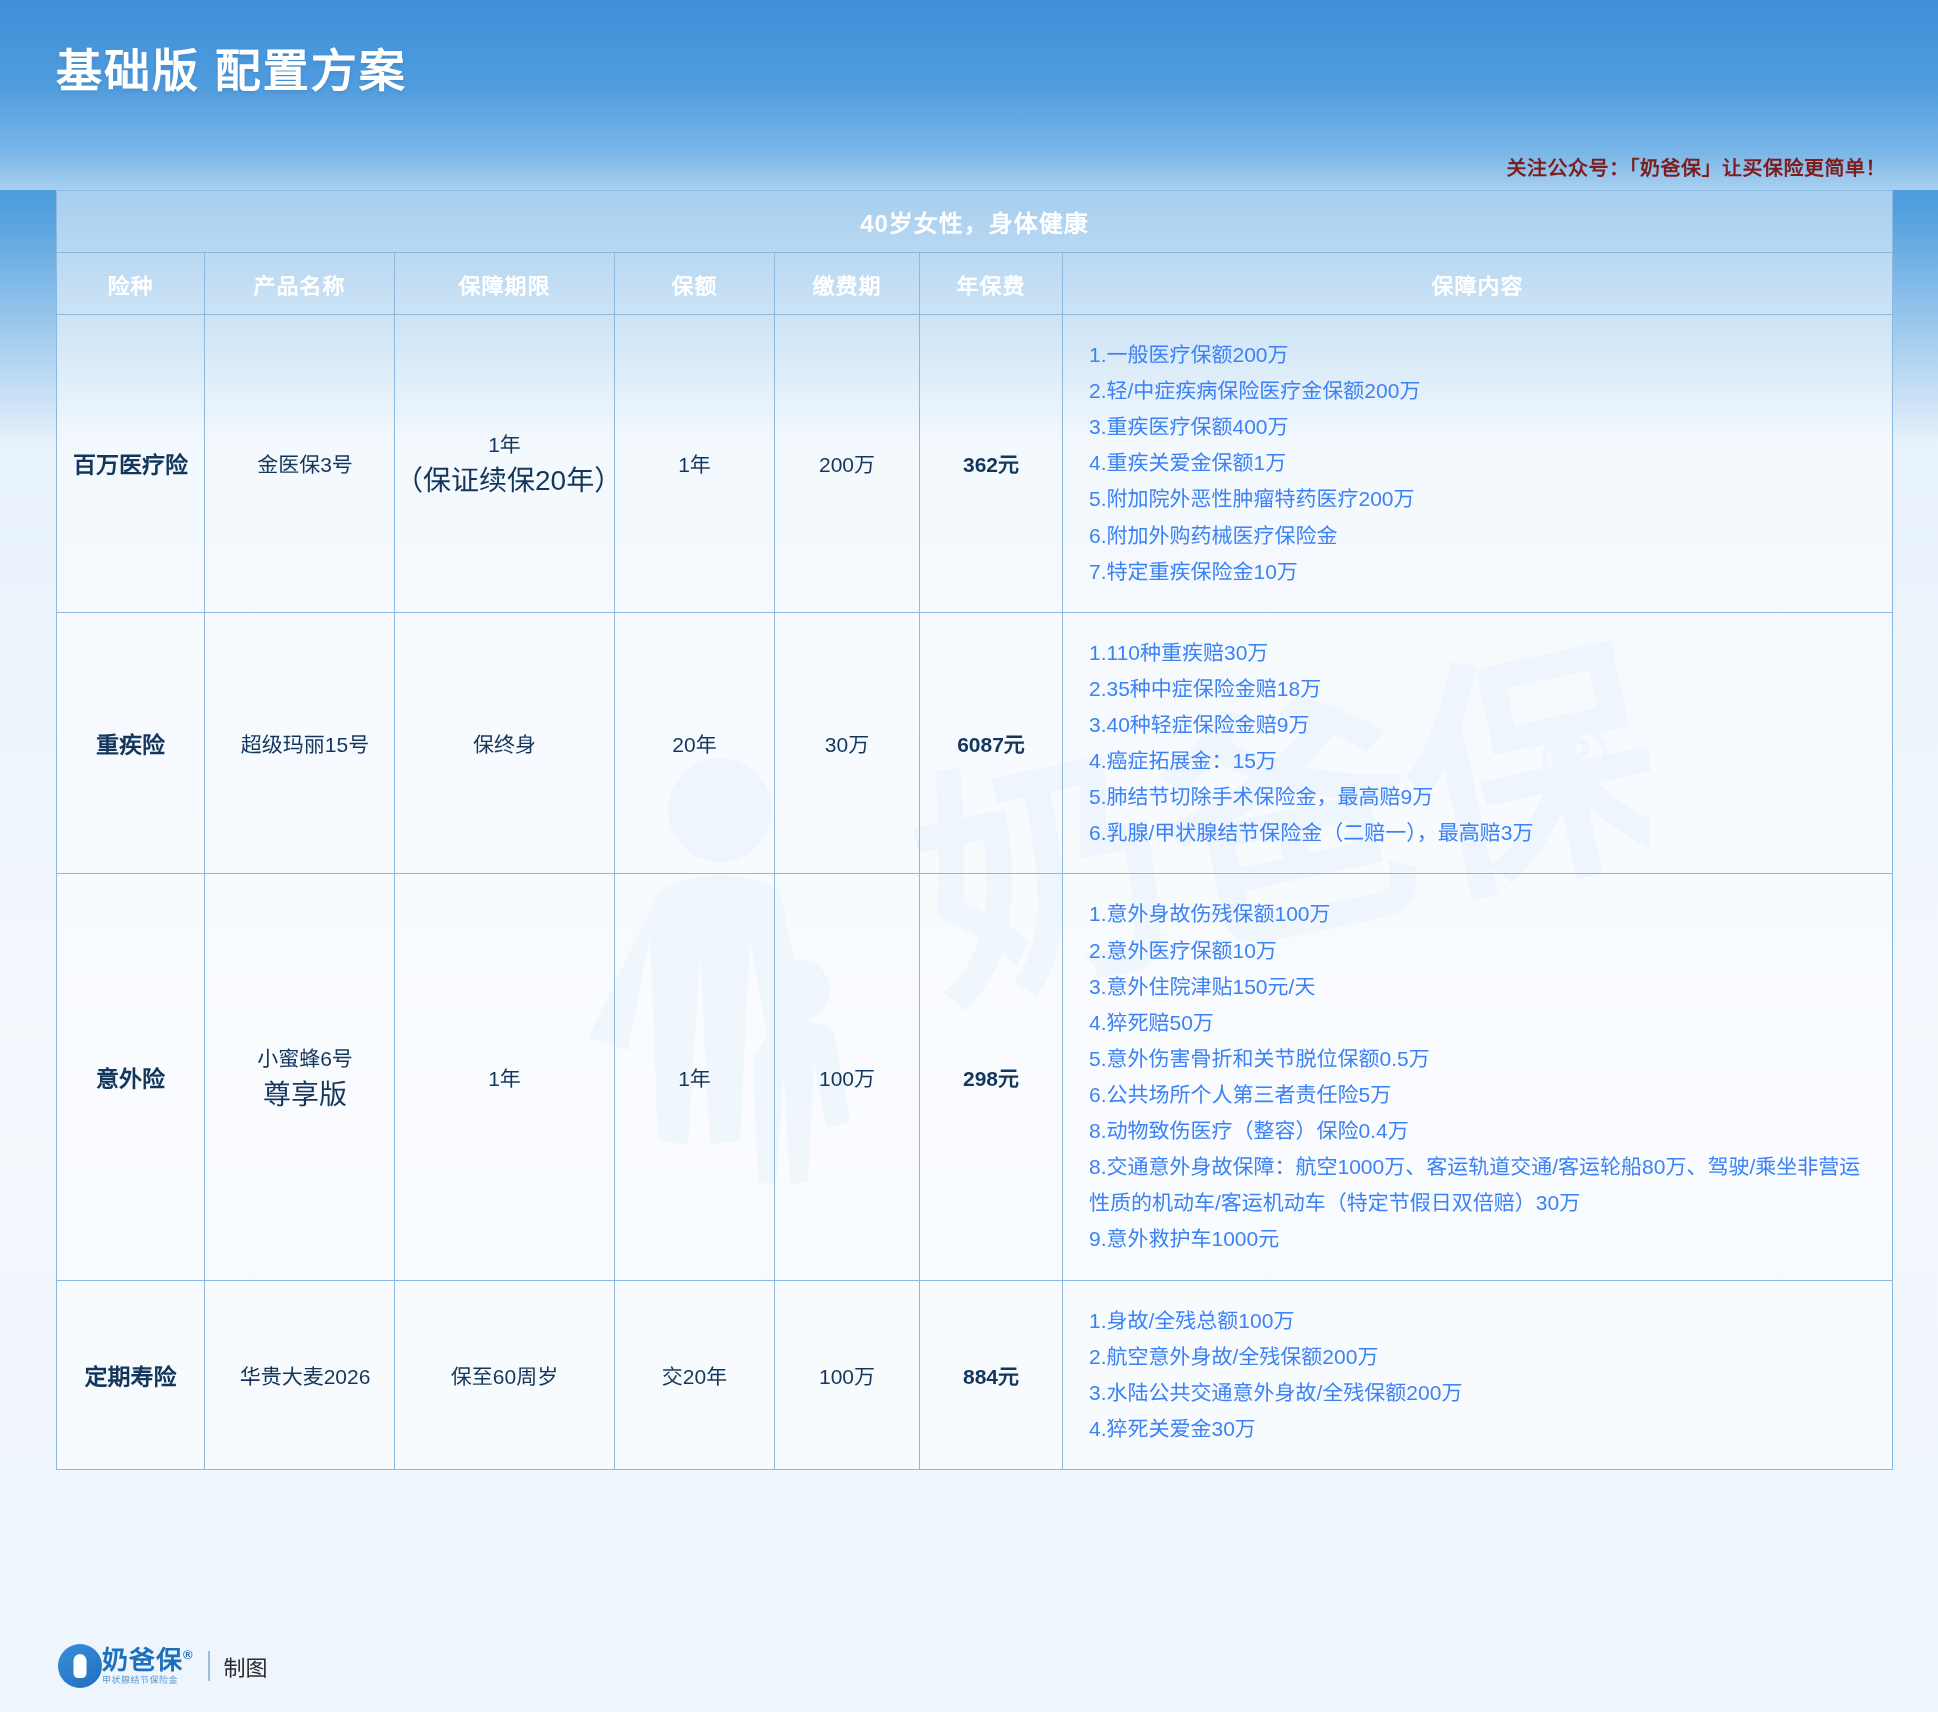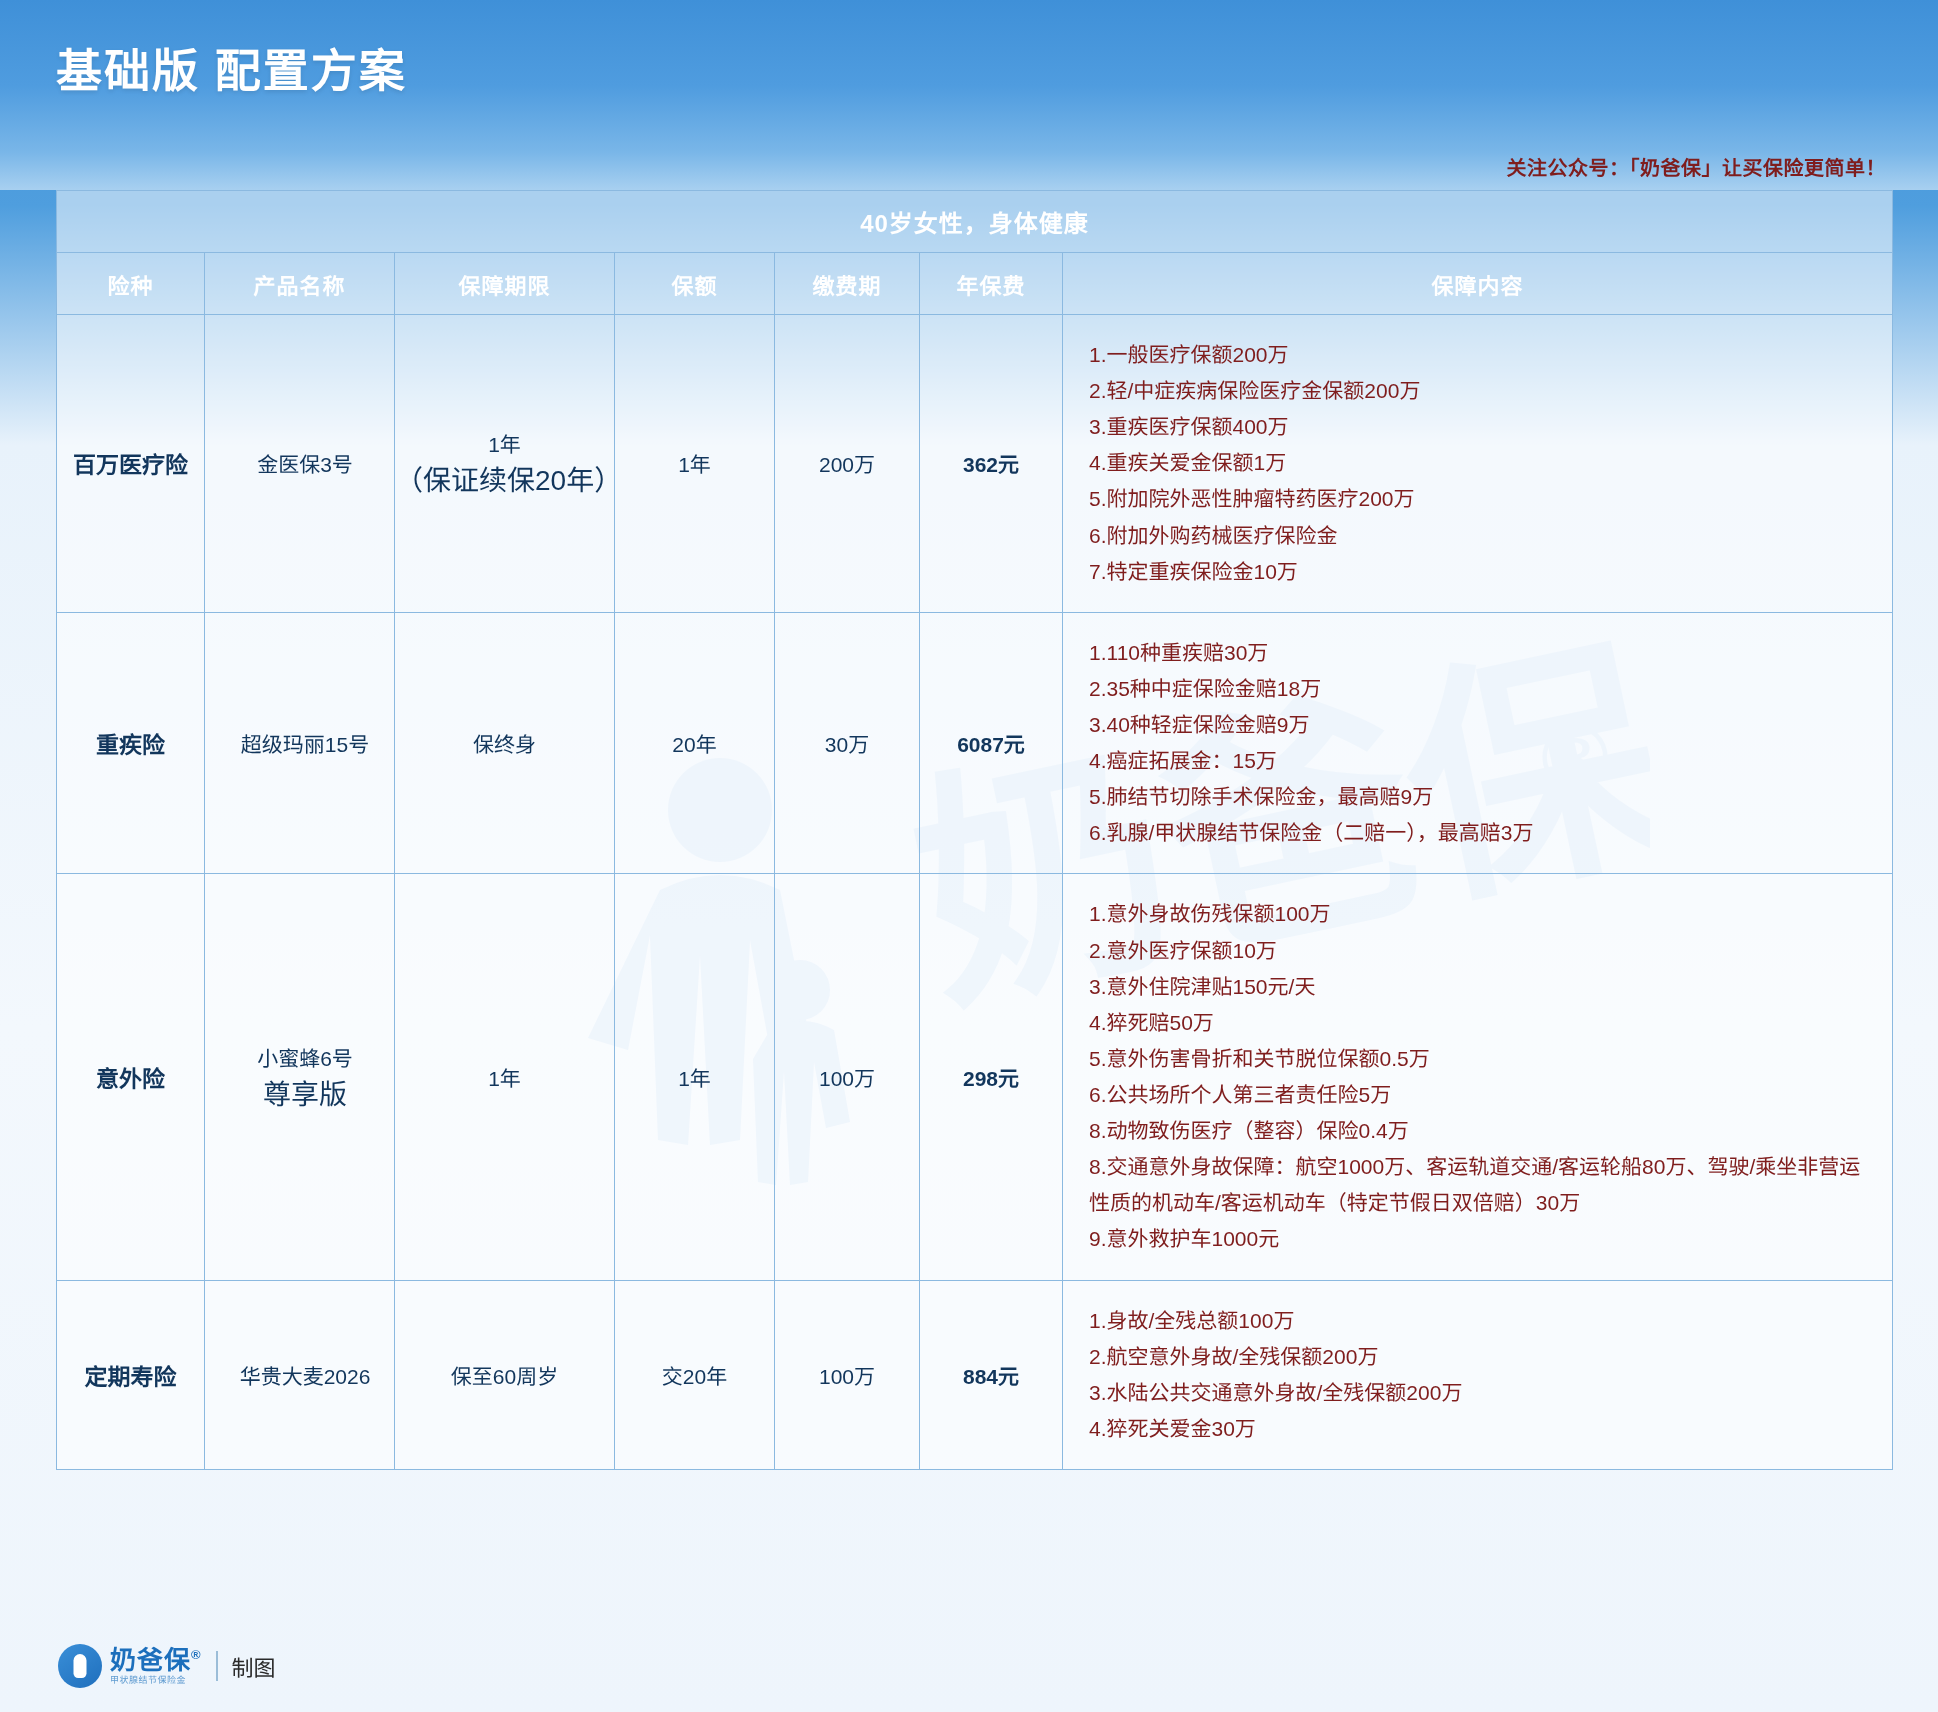--- a/index.html
+++ b/index.html
@@ -93,21 +93,21 @@
     text-align: center;
     font-size: 21px;
     color: #12365c;
   }
   td.c-type { font-weight: bold; font-size: 23px; }
   td.c-prod { font-weight: normal; padding-left: 11px; }
   td.c-prem { font-weight: bold; }
   td.c-content {
     padding: 22px 26px;
     font-size: 21px;
-    color: #7f1d1d;
+    color: #3b82f6;
     line-height: 1.72;
     text-align: left;
   }
   td.c-content .line { white-space: normal; }
   .sub { font-size: 28px; display: block; }
 
   .total-row td {
     height: 66px;
   }
   .total-label {
@@ -129,21 +129,20 @@
     left: 58px;
     bottom: 24px;
     display: flex;
     align-items: center;
     gap: 14px;
     z-index: 3;
   }
   .brand-logo {
     display: flex;
     align-items: center;
-    gap: 8px;
   }
   .logo-mark {
     width: 44px; height: 44px;
     border-radius: 50%;
     background: linear-gradient(145deg, #3a8fd8, #1f6fbd);
     position: relative;
     display: inline-block;
   }
   .logo-mark::after {
     content: "";

